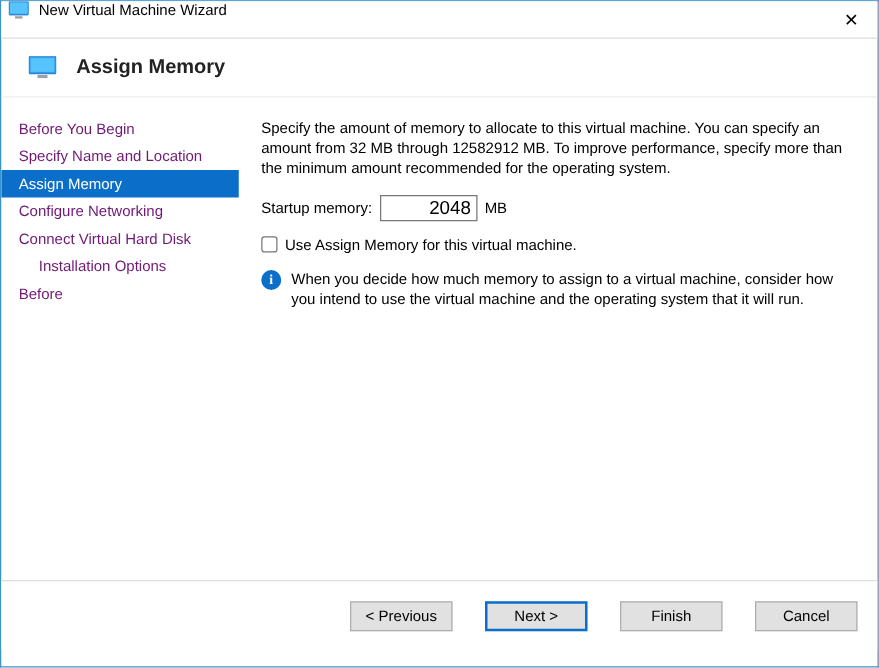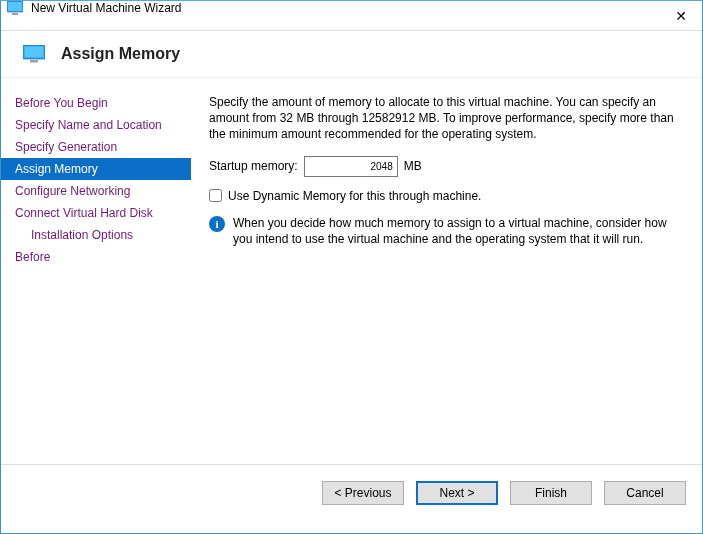--- a/index.html
+++ b/index.html
@@ -63,27 +63,27 @@
   .content {
     flex: 1;
     padding: 16px 18px 10px 18px;
     font-size: 12px;
     color: #000;
   }
   .content .desc { line-height: 1.35; margin-bottom: 13px; }
   .content .row { display:flex; align-items:center; gap:6px; margin-bottom: 12px; }
   .content .row label { white-space:nowrap; }
   .content .row input[type=text] {
-    width: 94px;
+    width: 78px;
     height: 21px;
     border: 1px solid #777;
     text-align: right;
     padding: 0 4px;
     font-family: inherit;
-    font-size: 10px;
+    font-size: 15px;
   }
   .content .chk { display:flex; align-items:center; gap:6px; margin-bottom:12px; }
   .content .chk input { width:13px; height:13px; }
   .infop { display:flex; gap:8px; align-items:flex-start; }
   .infop .info-icon {
     width:16px; height:16px;
     border-radius:50%;
     background:#0b6fca;
     color:#fff;
     font-weight:700;
@@ -94,21 +94,21 @@
     margin-top:1px;
   }
   .infop .info-text { line-height:1.35; }
 
   .footer {
     border-top: 1px solid #ddd;
     height: 56px;
     display:flex;
     align-items:center;
     justify-content:flex-end;
-    gap: 12px;
+    gap: 26px;
     padding: 0 16px;
     background:#fff;
   }
   .footer button {
     min-width: 82px;
     height: 24px;
     background: #e1e1e1;
     border: 1px solid #adadad;
     font-family: inherit;
     font-size: 12px;
@@ -146,38 +146,37 @@
       <rect x="7" y="15" width="8" height="2.5" fill="#9aa0a6"></rect>
     </svg>
   </span>
   <h1>Assign Memory</h1>
 </div>
 
 <div class="body">
   <div class="sidebar">
     <div class="item"><span>Before You Begin</span></div>
     <div class="item"><span>Specify Name and Location</span></div>
-    <div class="item"><span>Specify Generation</span></div>
     <div class="item active"><span>Assign Memory</span></div>
     <div class="item"><span>Configure Networking</span></div>
     <div class="item"><span>Connect Virtual Hard Disk</span></div>
     <div class="item indent"><span>Installation Options</span></div>
     <div class="item"><span>Before</span></div>
   </div>
 
   <div class="content">
     <p class="desc">Specify the amount of memory to allocate to this virtual machine. You can specify an amount from 32 MB through 12582912 MB. To improve performance, specify more than the minimum amount recommended for the operating system.</p>
     <div class="row">
       <label>Startup memory:</label>
       <input type="text" value="2048" style="">
       <span>MB</span>
     </div>
     <div class="chk">
       <input type="checkbox" style="">
-      <label>Use Dynamic Memory for this through machine.</label>
+      <label>Use Assign Memory for this virtual machine.</label>
     </div>
     <div class="infop">
       <span class="info-icon">i</span>
       <span class="info-text">When you decide how much memory to assign to a virtual machine, consider how you intend to use the virtual machine and the operating system that it will run.</span>
     </div>
   </div>
 </div>
 
 <div class="footer">
   <button>&lt; Previous</button>

